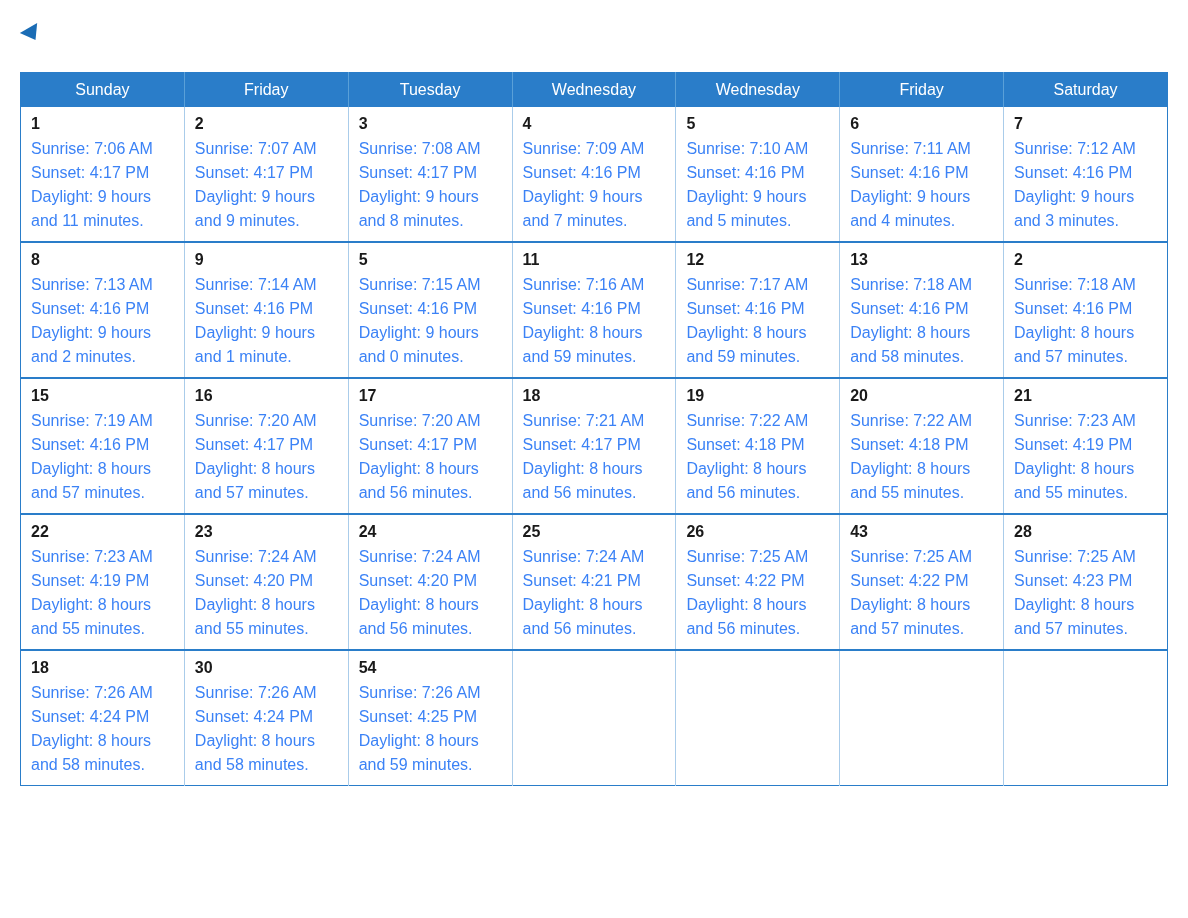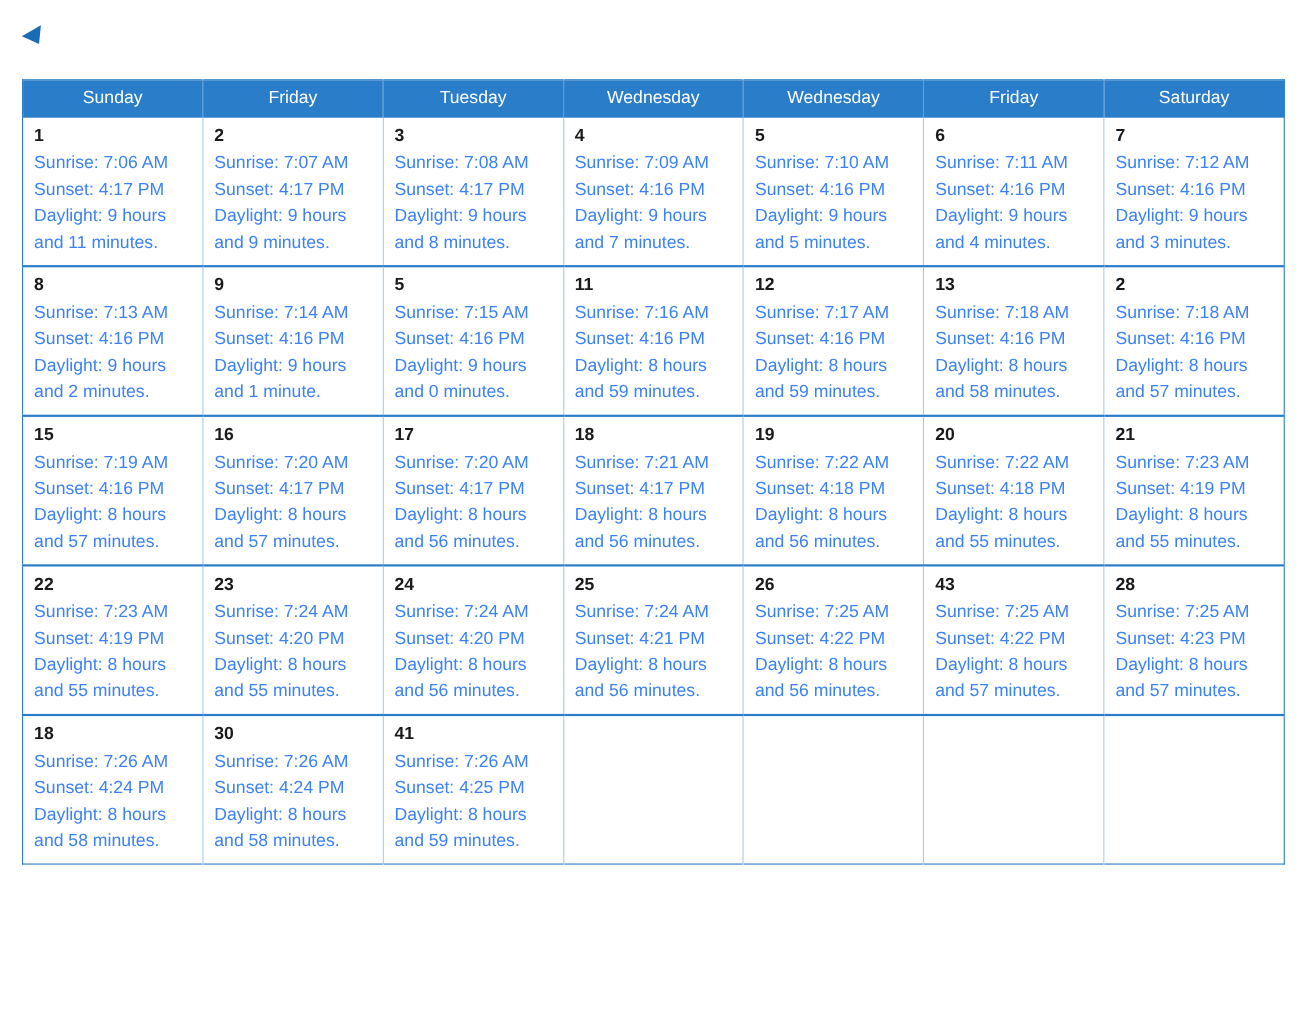--- a/index.html
+++ b/index.html
@@ -376,21 +376,21 @@
       </td>
         <td>
         <span class="day-number">30</span>
         <div class="day-info">
           <span>Sunrise:</span> 7:26 AM<br>
           <span>Sunset:</span> 4:24 PM<br>
           <span>Daylight:</span> 8 hours and 58 minutes.
         </div>
       </td>
         <td>
-        <span class="day-number">41</span>
+        <span class="day-number">54</span>
         <div class="day-info">
           <span>Sunrise:</span> 7:26 AM<br>
           <span>Sunset:</span> 4:25 PM<br>
           <span>Daylight:</span> 8 hours and 59 minutes.
         </div>
       </td>
         <td class="empty-cell"></td>
         <td class="empty-cell"></td>
         <td class="empty-cell"></td>
         <td class="empty-cell"></td>

